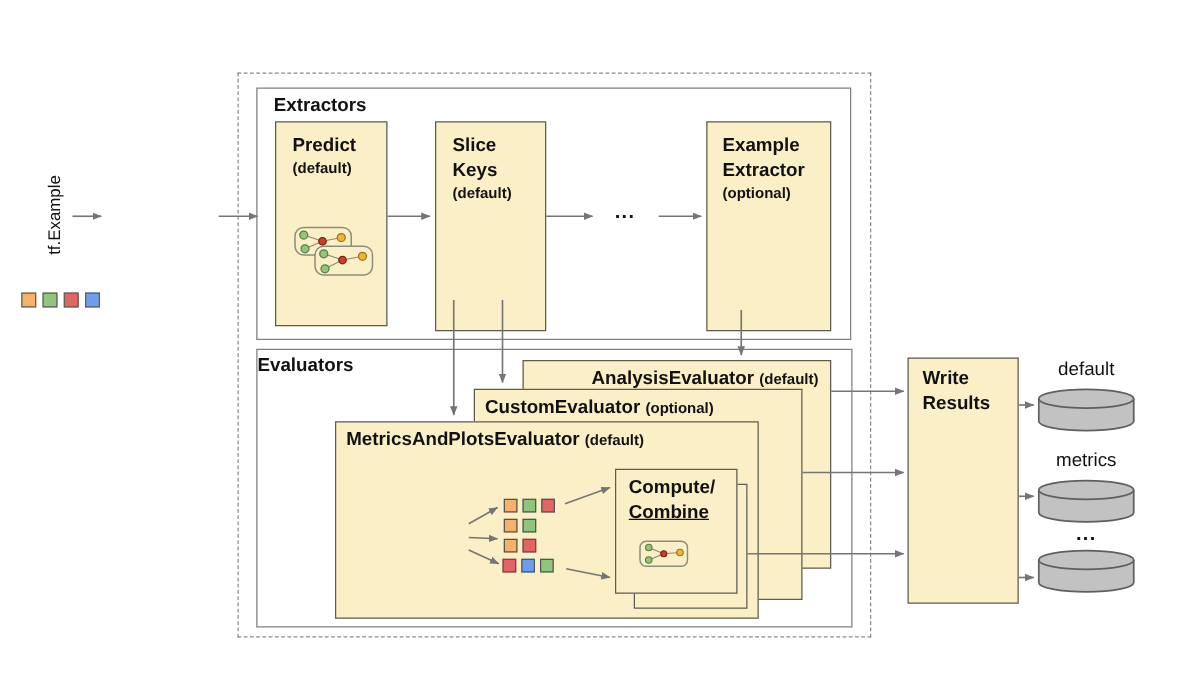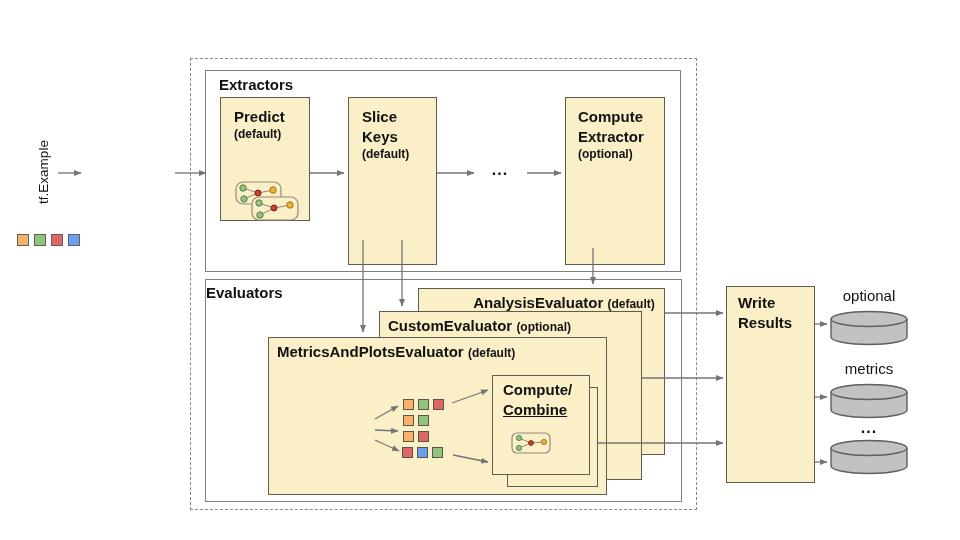--- a/index.html
+++ b/index.html
@@ -47,21 +47,21 @@
       <span class="sq" style="background: rgb(147, 196, 125);"></span>
       <span class="sq" style="background: rgb(224, 102, 102);"></span>
       <span class="sq" style="background: rgb(109, 158, 235);"></span>
     </div>
 
 
   <div class="abs container" style="left:205px;top:70px;width:476px;height:202px;">
     <div class="abs sectionlabel" style="left:13px;top:5px;">Extractors</div>
   </div>
 
-  <div class="abs tanbox" style="left:220px;top:97px;width:90px;height:124px;padding:9px 0 0 13px;">
+  <div class="abs tanbox" style="left:220px;top:97px;width:90px;height:164px;padding:9px 0 0 13px;">
     <span class="boxtitle" style="display:block;">Predict</span>
     <span class="boxsub" style="display:block;">(default)</span>
   </div>
 
   <svg class="abs" style="left:232px;top:179px;" width="70" height="46" viewBox="0 0 70 46">
     <g stroke="#8c8c7d" fill="none" stroke-width="1.2">
       <rect x="4" y="3" width="45" height="22" rx="7" fill="#FBEFC8"></rect>
     </g>
     <g stroke="#8a8a7a" stroke-width="1">
       <line x1="11" y1="9" x2="26" y2="14"></line>
@@ -88,21 +88,21 @@
 
   <div class="abs tanbox" style="left:348px;top:97px;width:89px;height:168px;padding:9px 0 0 13px;">
     <span class="boxtitle" style="display:block;">Slice</span>
     <span class="boxtitle" style="display:block;">Keys</span>
     <span class="boxsub" style="display:block;">(default)</span>
   </div>
 
   <div class="abs dots" style="left:486px;top:161px;width:28px;">...</div>
 
   <div class="abs tanbox" style="left:565px;top:97px;width:100px;height:168px;padding:9px 0 0 12px;">
-    <span class="boxtitle" style="display:block;">Compute</span>
+    <span class="boxtitle" style="display:block;">Example</span>
     <span class="boxtitle" style="display:block;">Extractor</span>
     <span class="boxsub" style="display:block;">(optional)</span>
   </div>
 
   <div class="abs container" style="left:205px;top:279px;width:477px;height:223px;">
     <div class="abs sectionlabel" style="left:0;top:4px;">Evaluators</div>
   </div>
 
   <div class="abs card" style="left:418px;top:288px;width:247px;height:167px;z-index:11;">
     <div class="cardtitle" style="margin:5px 0 0 0;text-align:center;padding-left:45px;">
@@ -165,21 +165,21 @@
     <circle cx="8" cy="16" r="2.6" fill="#93C47D" stroke="#587e43" stroke-width="0.9"></circle>
     <circle cx="20" cy="11" r="2.4" fill="#C7402D" stroke="#7c2013" stroke-width="0.9"></circle>
     <circle cx="33" cy="10" r="2.6" fill="#EFB338" stroke="#9c701c" stroke-width="0.9"></circle>
   </svg>
 
   <div class="abs tanbox" style="left:726px;top:286px;width:89px;height:197px;padding:6px 0 0 11px;z-index:14;">
     <span class="boxtitle" style="display:block;">Write</span>
     <span class="boxtitle" style="display:block;">Results</span>
   </div>
 
-  <div class="abs outlabel" style="left:830px;top:287px;width:78px;">optional</div>
+  <div class="abs outlabel" style="left:830px;top:287px;width:78px;">default</div>
   <div class="abs outlabel" style="left:830px;top:360px;width:78px;">metrics</div>
   <div class="abs dots" style="left:830px;top:419px;width:78px;">...</div>
 
   <svg class="abs" style="left:830px;top:310px;" width="78" height="36" viewBox="0 0 78 36">
     <path d="M1,9 v18 a38,7.5 0 0 0 76,0 v-18" fill="#C2C2C2" stroke="#5f5f5f" stroke-width="1.4"></path>
     <ellipse cx="39" cy="9" rx="38" ry="7.5" fill="#C2C2C2" stroke="#5f5f5f" stroke-width="1.4"></ellipse>
   </svg>
   <svg class="abs" style="left:830px;top:383px;" width="78" height="36" viewBox="0 0 78 36">
     <path d="M1,9 v18 a38,7.5 0 0 0 76,0 v-18" fill="#C2C2C2" stroke="#5f5f5f" stroke-width="1.4"></path>
     <ellipse cx="39" cy="9" rx="38" ry="7.5" fill="#C2C2C2" stroke="#5f5f5f" stroke-width="1.4"></ellipse>

